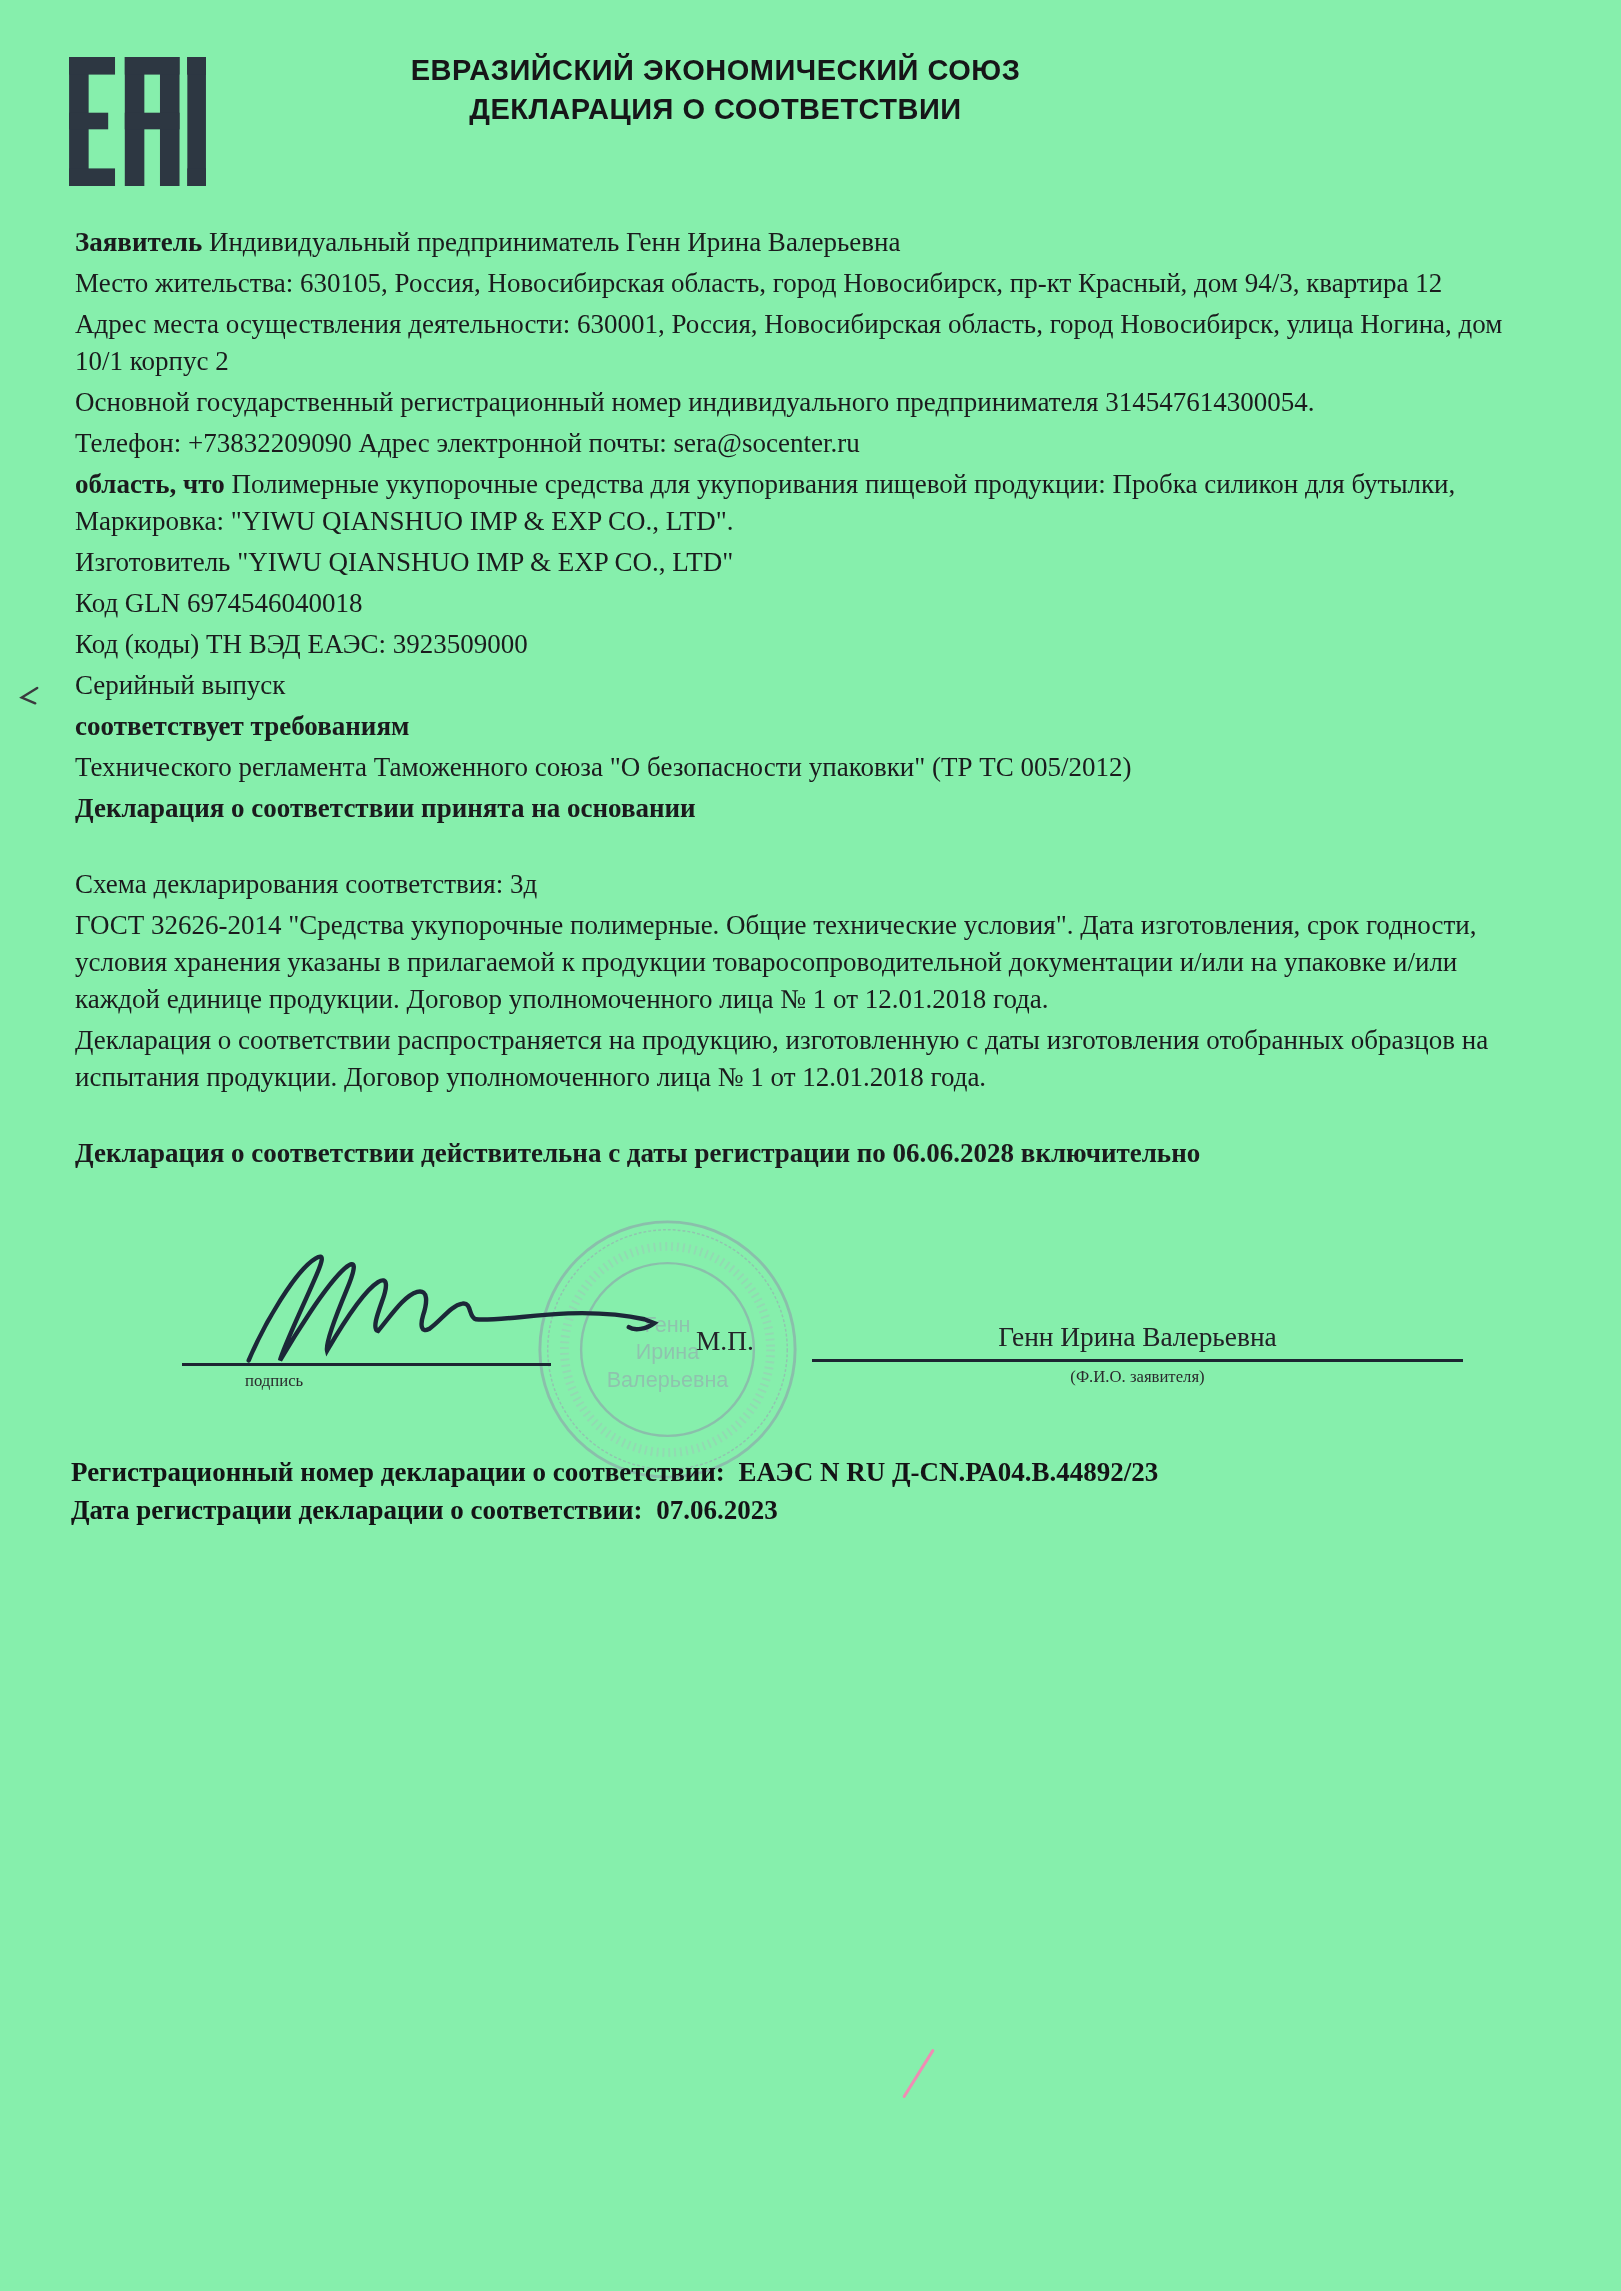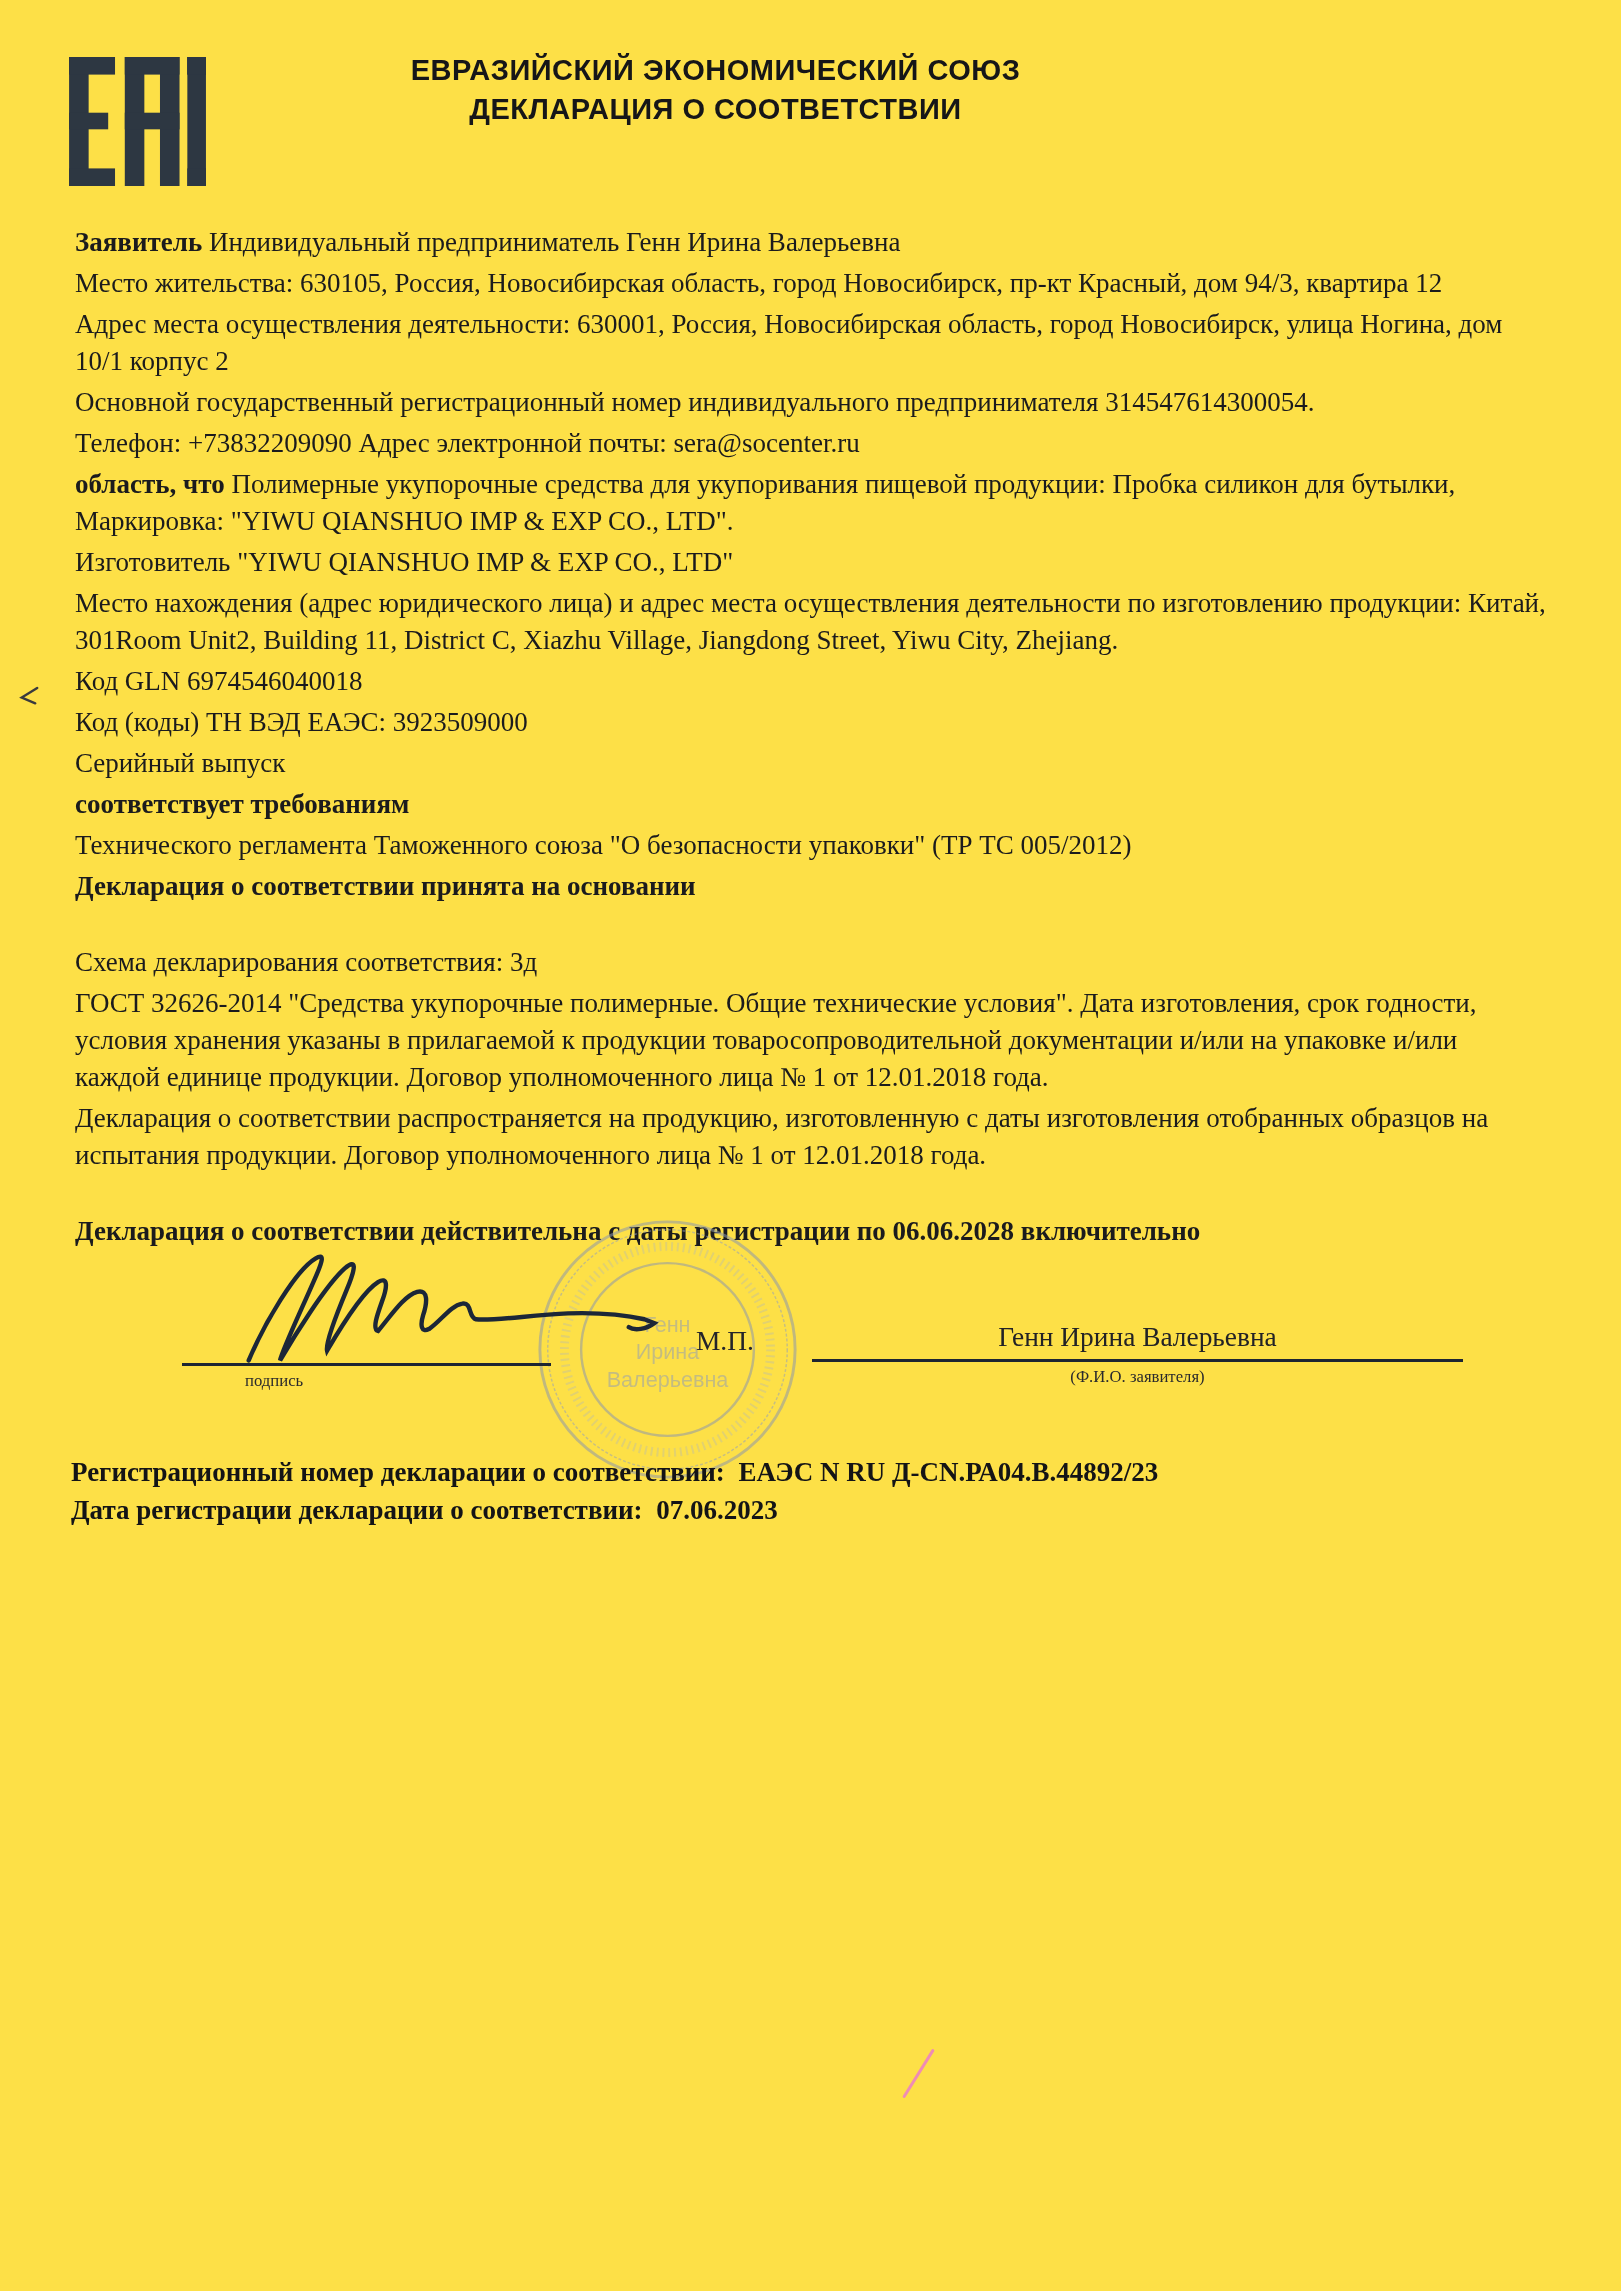--- a/index.html
+++ b/index.html
@@ -1,19 +1,19 @@
 <!DOCTYPE html>
 <html><head>
 <meta charset="utf-8">
 <style>
   html,body{margin:0;padding:0;background:#e8e8e8;}
   .page{
     position:relative;
     width:1621px;height:2292px;
-    background:#fde047;
+    background:#86efac;
     font-family:"Liberation Serif", serif;
     color:#1b1b1d;
     overflow:hidden;
     margin:0 auto;
   }
   
   .logo{position:absolute;left:69px;top:57px;width:137px;height:129px;}
   .titles{
     position:absolute;left:0;top:51px;width:1431px;
     text-align:center;
@@ -109,21 +109,20 @@
   </div>
 
   <div class="body-text">
       <p class="para"><span class="b">Заявитель</span><span> Индивидуальный предприниматель Генн Ирина Валерьевна</span></p>
       <p class="para"><span>Место жительства: 630105, Россия, Новосибирская область, город Новосибирск, пр-кт Красный, дом 94/3, квартира 12</span></p>
       <p class="para"><span>Адрес места осуществления деятельности: 630001, Россия, Новосибирская область, город Новосибирск, улица Ногина, дом 10/1 корпус 2</span></p>
       <p class="para"><span>Основной государственный регистрационный номер индивидуального предпринимателя 314547614300054.</span></p>
       <p class="para"><span>Телефон: +73832209090 Адрес электронной почты: sera@socenter.ru</span></p>
       <p class="para"><span class="b">область, что</span><span> Полимерные укупорочные средства для укупоривания пищевой продукции: Пробка силикон для бутылки, Маркировка: "YIWU QIANSHUO IMP &amp; EXP CO., LTD".</span></p>
       <p class="para"><span>Изготовитель "YIWU QIANSHUO IMP &amp; EXP CO., LTD"</span></p>
-      <p class="para"><span>Место нахождения (адрес юридического лица) и адрес места осуществления деятельности по изготовлению продукции: Китай, 301Room Unit2, Building 11, District C, Xiazhu Village, Jiangdong Street, Yiwu City, Zhejiang.</span></p>
       <p class="para"><span>Код GLN 6974546040018</span></p>
       <p class="para"><span>Код (коды) ТН ВЭД ЕАЭС: 3923509000</span></p>
       <p class="para"><span>Серийный выпуск</span></p>
       <p class="para"><span class="b">соответствует требованиям</span></p>
       <p class="para"><span>Технического регламента Таможенного союза "О безопасности упаковки" (ТР ТС 005/2012)</span></p>
       <p class="para"><span class="b">Декларация о соответствии принята на основании</span></p>
       <p class="para gap"><span>Схема декларирования соответствия: 3д</span></p>
       <p class="para"><span>ГОСТ 32626-2014 "Средства укупорочные полимерные. Общие технические условия". Дата изготовления, срок годности, условия хранения  указаны в прилагаемой к продукции товаросопроводительной документации и/или на упаковке и/или каждой единице продукции. Договор уполномоченного лица № 1 от 12.01.2018 года.</span></p>
       <p class="para"><span>Декларация о соответствии распространяется на продукцию, изготовленную с даты изготовления отобранных образцов на испытания продукции. Договор уполномоченного лица № 1 от 12.01.2018 года.</span></p>
       <p class="para gap"><span class="b">Декларация о соответствии действительна с даты регистрации по 06.06.2028 включительно</span></p>

